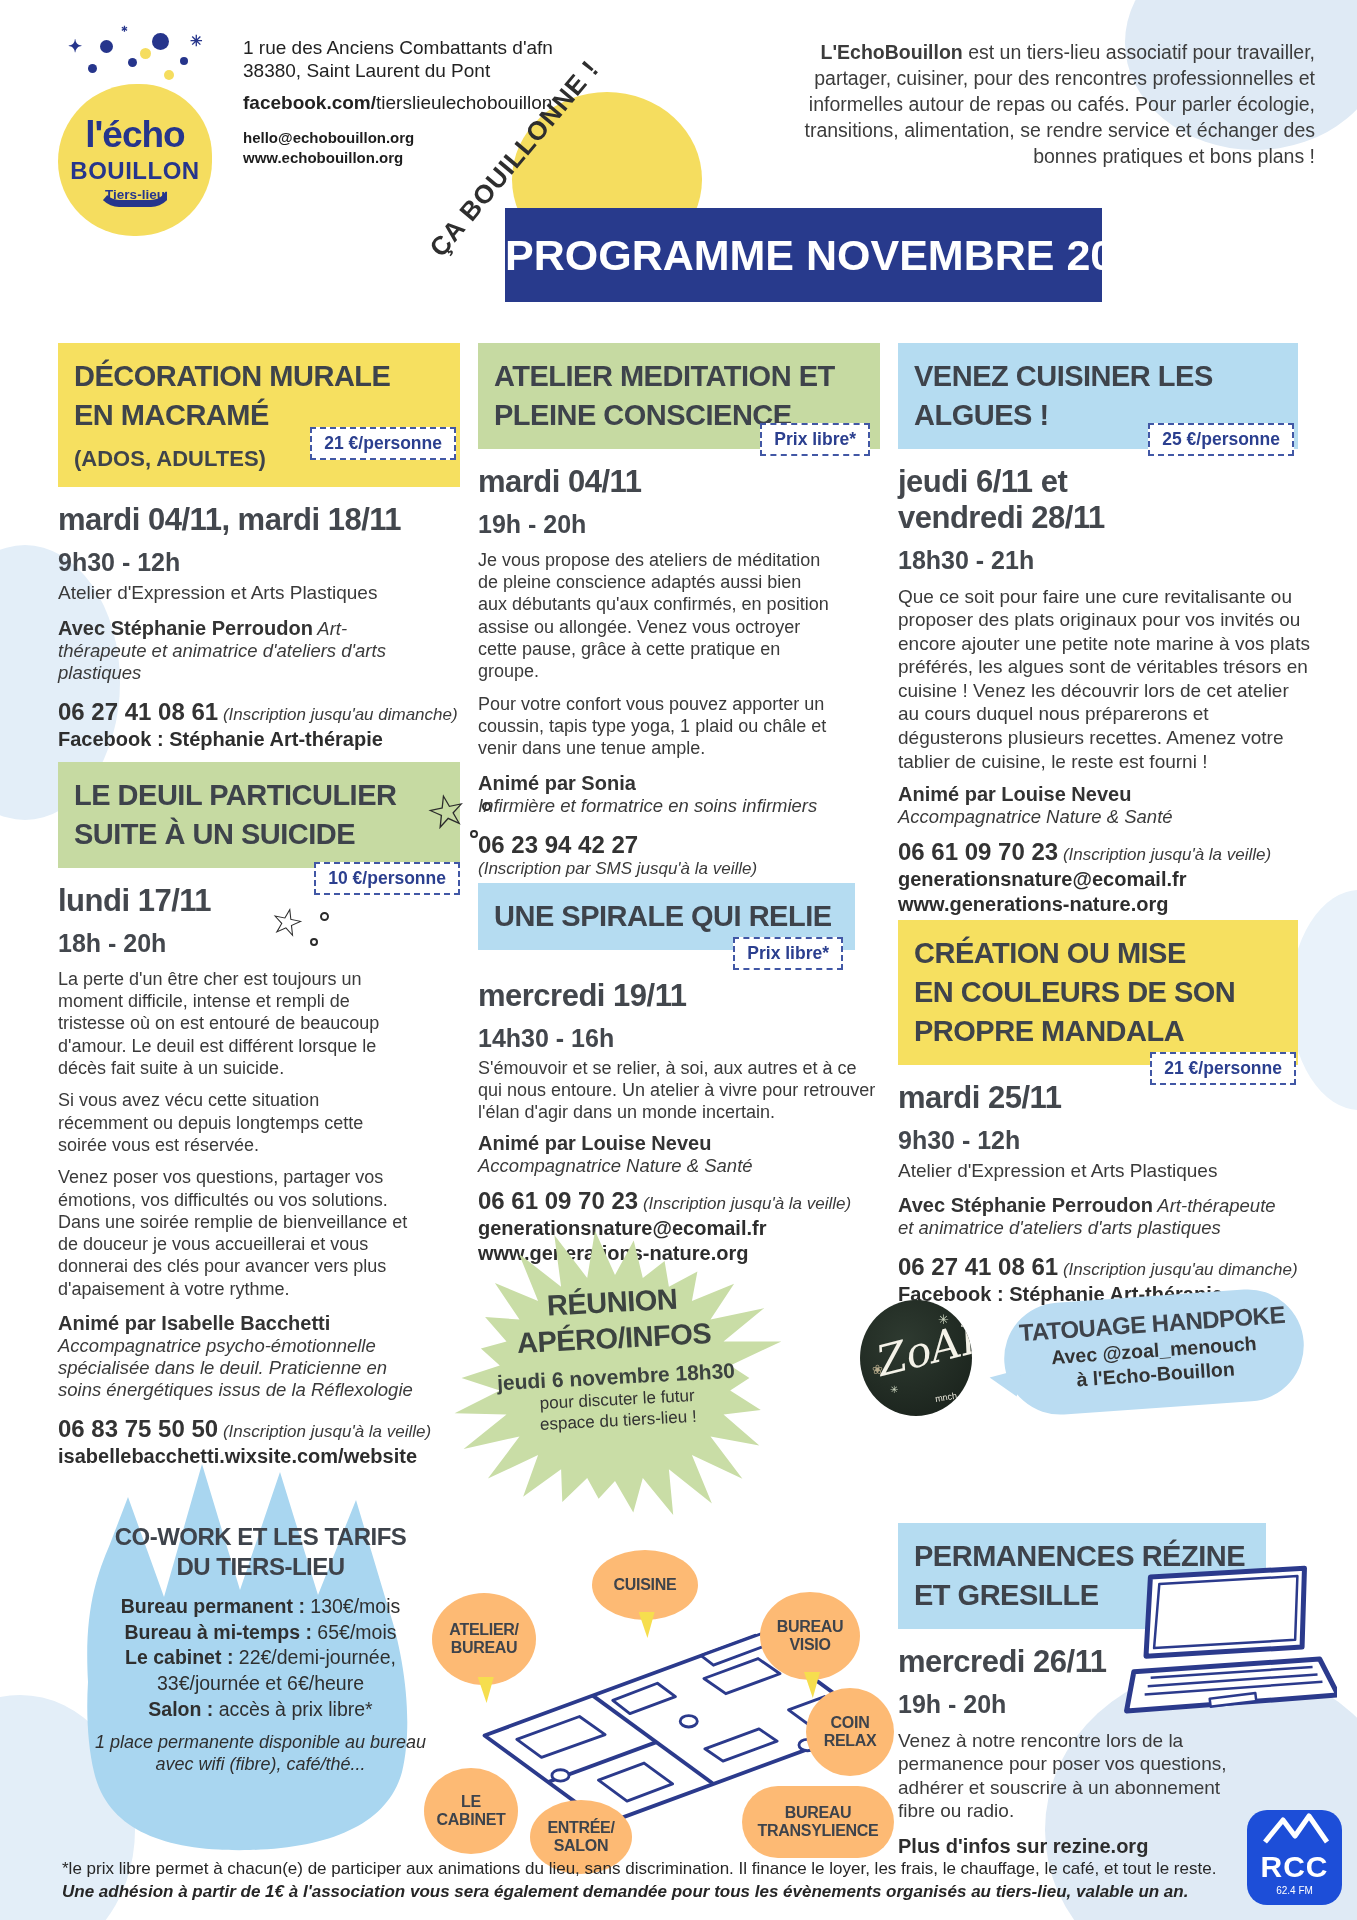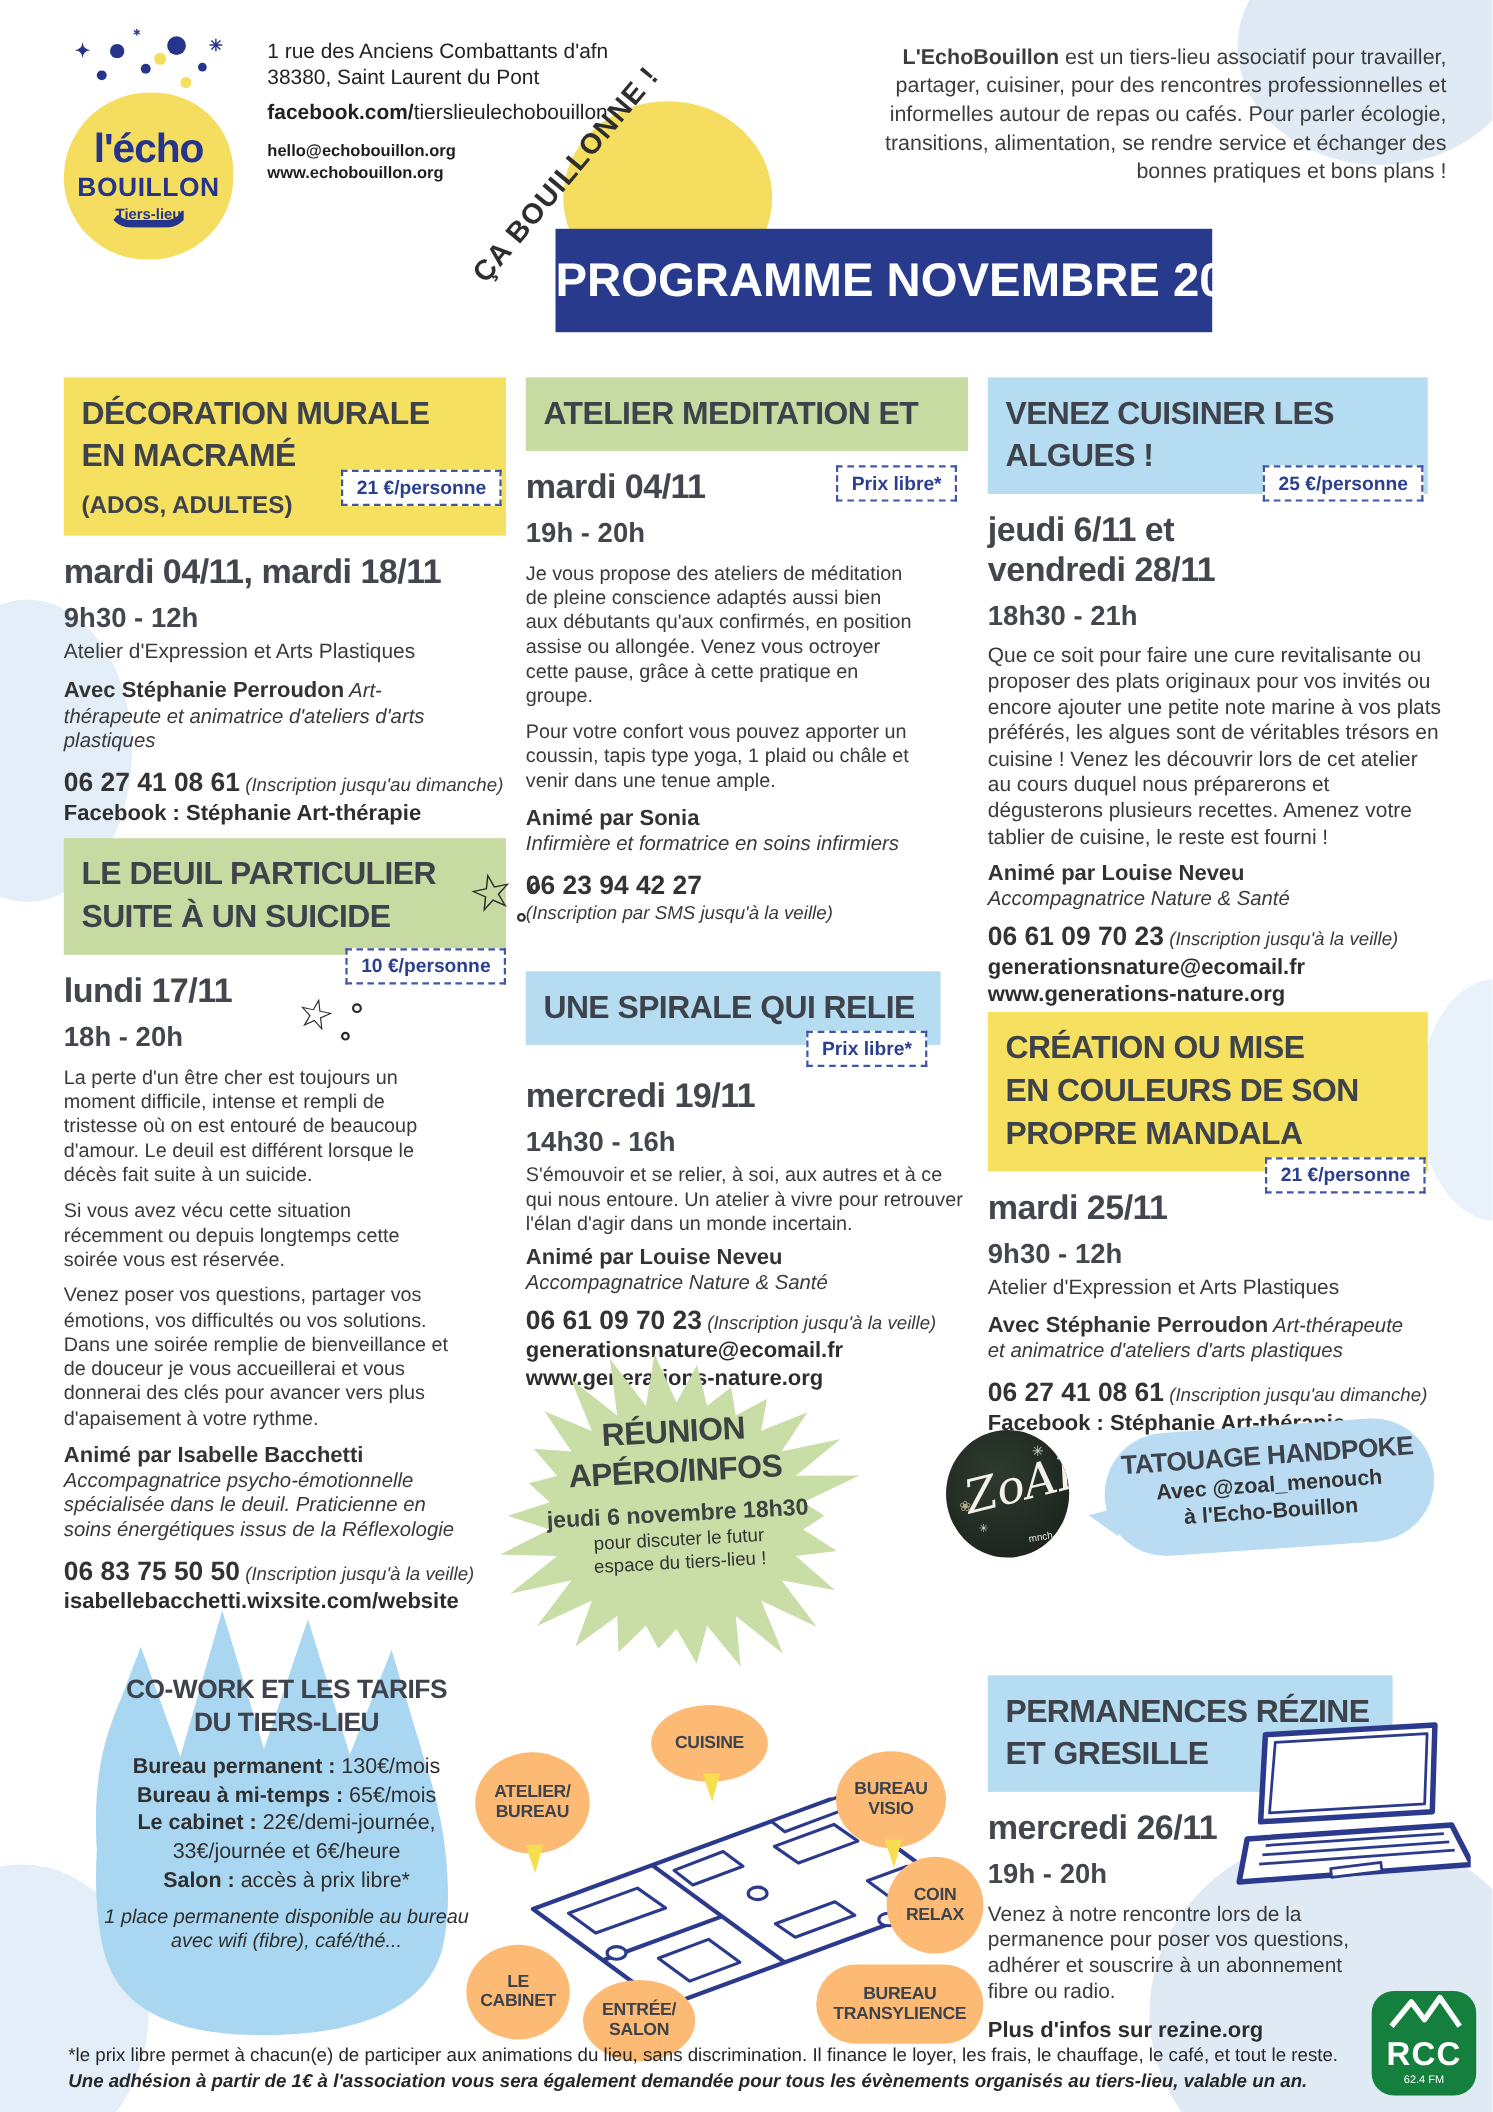--- a/index.html
+++ b/index.html
@@ -75,21 +75,21 @@
   .tat-sub{position:absolute;right:12px;bottom:14px;font-size:9px;color:#e9e6da;transform:rotate(-10deg);}
   .tat-spark{position:absolute;font-size:13px;color:#cfd8c2;}
   .tat-bubble{position:absolute;left:1004px;top:1296px;width:300px;height:112px;background:#badcf2;border-radius:56px;
               z-index:2;transform:rotate(-4deg);text-align:center;padding-top:14px;box-sizing:border-box;}
   .tat-bubble .t1{font-size:24px;font-weight:bold;color:#3e434b;letter-spacing:-0.5px;}
   .tat-bubble .t2{font-size:19.5px;font-weight:bold;color:#333;line-height:1.25;}
   .tat-tail{position:absolute;left:-30px;top:58px;width:0;height:0;border:14px solid transparent;
             border-right:30px solid #badcf2;transform:rotate(14deg);}
   
   .laptop{position:absolute;left:1122px;top:1556px;z-index:2;}
-  .rcc{position:absolute;left:1247px;top:1810px;width:95px;height:95px;background:#15803d;border-radius:20px;
+  .rcc{position:absolute;left:1247px;top:1810px;width:95px;height:95px;background:#1d4ed8;border-radius:20px;
        z-index:2;text-align:center;color:#fff;}
   .rcc .rcc-name{font-size:30px;font-weight:bold;letter-spacing:1px;line-height:1;margin-top:2px;}
   .rcc .rcc-freq{font-size:10px;margin-top:3px;}
   
   .footer{position:absolute;left:62px;top:1858px;width:1245px;z-index:3;font-size:17px;line-height:1.35;color:#262626;}
   .footer .f2{font-weight:bold;font-style:italic;}
 </style>
 </head>
 <body>
 
@@ -181,20 +181,21 @@
     </div>
     <div class="phone-line">
       <span class="ph">06 83 75 50 50</span><span class="pn"> (Inscription jusqu'à la veille)</span>
     </div>
     <div class="linkline">isabellebacchetti.wixsite.com/website</div>
   </div>
 
   <div class="event" style="left:478px;top:343px;width:402px;">
     <div class="box bg-green">
       <span>ATELIER MEDITATION ET</span>
+      <span>PLEINE CONSCIENCE</span>
     </div>
     <div class="badge" style="top:80px;right:10px;">Prix libre*</div>
     <div class="dates">mardi 04/11</div>
     <div class="time">19h - 20h</div>
     <div class="p" style="width:356px;font-size:18px;">Je vous propose des ateliers de méditation de pleine conscience adaptés aussi bien aux débutants qu'aux confirmés, en position assise ou allongée. Venez vous octroyer cette pause, grâce à cette pratique en groupe.</div>
     <div class="p" style="width:356px;font-size:18px;">Pour votre confort vous pouvez apporter un coussin, tapis type yoga, 1 plaid ou châle et venir dans une tenue ample.</div>
     <div class="host">
       <span class="hb">Animé par Sonia</span><br>
       <span class="hi">Infirmière et formatrice en soins infirmiers</span>
     </div>

